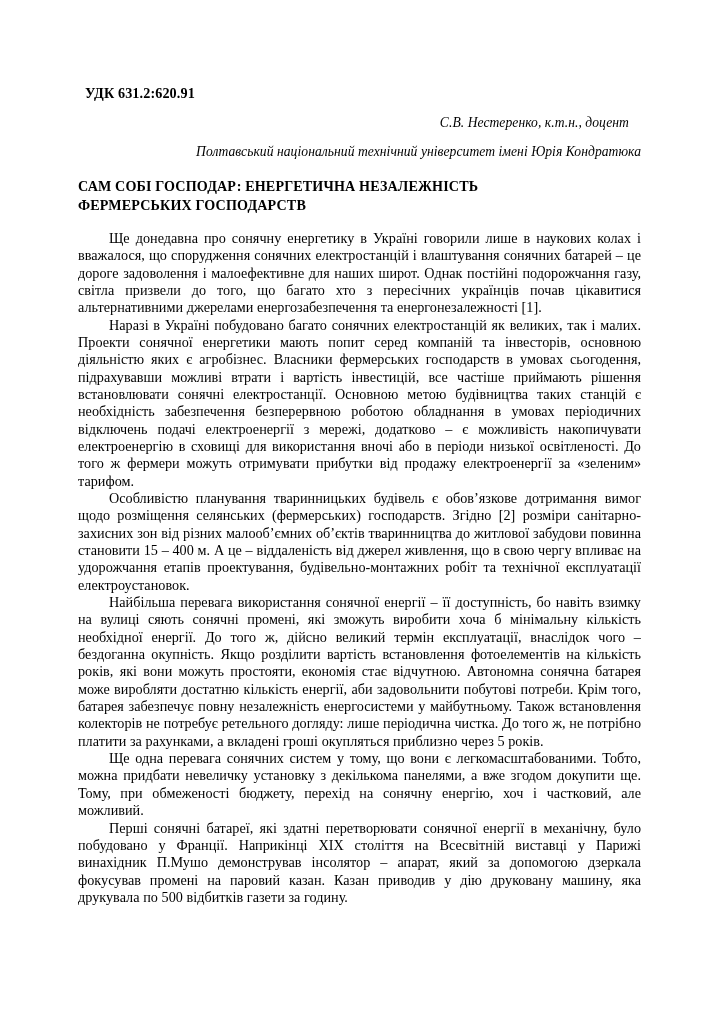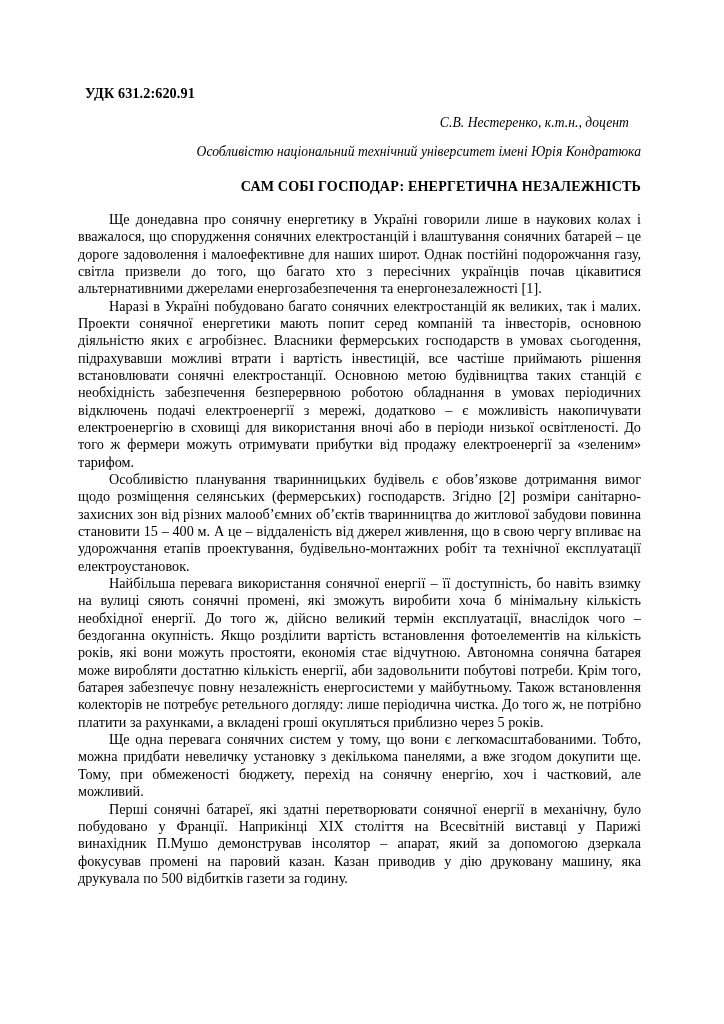--- a/index.html
+++ b/index.html
@@ -46,21 +46,21 @@
   .affiliation {
     font-size: 13.6px;
     font-style: italic;
     line-height: 17.4px;
     text-align: right;
     margin: 0;
     letter-spacing: 0.05px;
   }
   .title-block {
     margin: 16px 0 8px 0;
-    text-align: right;
+    text-align: left;
   }
   .title-line {
     font-size: 14.1px;
     font-weight: bold;
     line-height: 19px;
     letter-spacing: 0.15px;
     text-transform: none;
   }
   .body-text {
     margin: 0;
@@ -80,24 +80,25 @@
 </head>
 <body>
 
 <div class="page">
   <div class="content">
 
     <div class="udk">УДК 631.2:620.91</div>
 
     <div class="author">С.В. Нестеренко, к.т.н., доцент</div>
 
-    <div class="affiliation">Особливістю національний технічний університет імені Юрія Кондратюка</div>
+    <div class="affiliation">Полтавський національний технічний університет імені Юрія Кондратюка</div>
 
     <div class="title-block">
       <div class="title-line">САМ СОБІ ГОСПОДАР: ЕНЕРГЕТИЧНА НЕЗАЛЕЖНІСТЬ</div>
+      <div class="title-line">ФЕРМЕРСЬКИХ ГОСПОДАРСТВ</div>
     </div>
 
     <div class="para-group">
       <p class="body-text">Ще донедавна про сонячну енергетику в Україні говорили лише в наукових колах і вважалося, що спорудження сонячних електростанцій і влаштування сонячних батарей – це дороге задоволення і малоефективне для наших широт. Однак постійні подорожчання газу, світла призвели до того, що багато хто з пересічних українців почав цікавитися альтернативними джерелами енергозабезпечення та енергонезалежності [1].</p>
       <p class="body-text">Наразі в Україні побудовано багато сонячних електростанцій як великих, так і малих. Проекти сонячної енергетики мають попит серед компаній та інвесторів, основною діяльністю яких є агробізнес. Власники фермерських господарств в умовах сьогодення, підрахувавши можливі втрати і вартість інвестицій, все частіше приймають рішення встановлювати сонячні електростанції. Основною метою будівництва таких станцій є необхідність забезпечення безперервною роботою обладнання в умовах періодичних відключень подачі електроенергії з мережі, додатково – є можливість накопичувати електроенергію в сховищі для використання вночі або в періоди низької освітленості. До того ж фермери можуть отримувати прибутки від продажу електроенергії за «зеленим» тарифом.</p>
       <p class="body-text">Особливістю планування тваринницьких будівель є обов’язкове дотримання вимог щодо розміщення селянських (фермерських) господарств. Згідно [2] розміри санітарно-захисних зон від різних малооб’ємних об’єктів тваринництва до житлової забудови повинна становити 15 – 400 м.  А це – віддаленість від джерел живлення, що в свою чергу впливає на удорожчання етапів проектування, будівельно-монтажних робіт та технічної експлуатації електроустановок.</p>
       <p class="body-text">Найбільша перевага використання сонячної енергії – її доступність, бо навіть взимку на вулиці сяють сонячні промені, які зможуть виробити хоча б мінімальну кількість необхідної енергії. До того ж, дійсно великий термін експлуатації, внаслідок чого – бездоганна окупність. Якщо розділити вартість встановлення фотоелементів на кількість років, які вони можуть простояти, економія стає відчутною. Автономна сонячна батарея може виробляти достатню кількість енергії, аби задовольнити побутові потреби. Крім того, батарея забезпечує повну незалежність енергосистеми у майбутньому. Також встановлення колекторів не потребує ретельного догляду: лише періодична чистка. До того ж, не потрібно платити за рахунками, а вкладені гроші окупляться приблизно через 5 років.</p>
       <p class="body-text">Ще одна перевага сонячних систем у тому, що вони є легкомасштабованими. Тобто, можна придбати невеличку установку з декількома панелями, а вже згодом докупити ще. Тому, при обмеженості бюджету, перехід на сонячну енергію, хоч і частковий, але можливий.</p>
       <p class="body-text">Перші сонячні батареї, які здатні перетворювати сонячної енергії в механічну, було побудовано у Франції. Наприкінці XIX століття на Всесвітній виставці у Парижі винахідник П.Мушо демонстрував інсолятор – апарат, який за допомогою дзеркала фокусував промені на паровий казан. Казан приводив у дію друковану машину, яка друкувала по 500 відбитків газети за годину.</p>
     </div>

